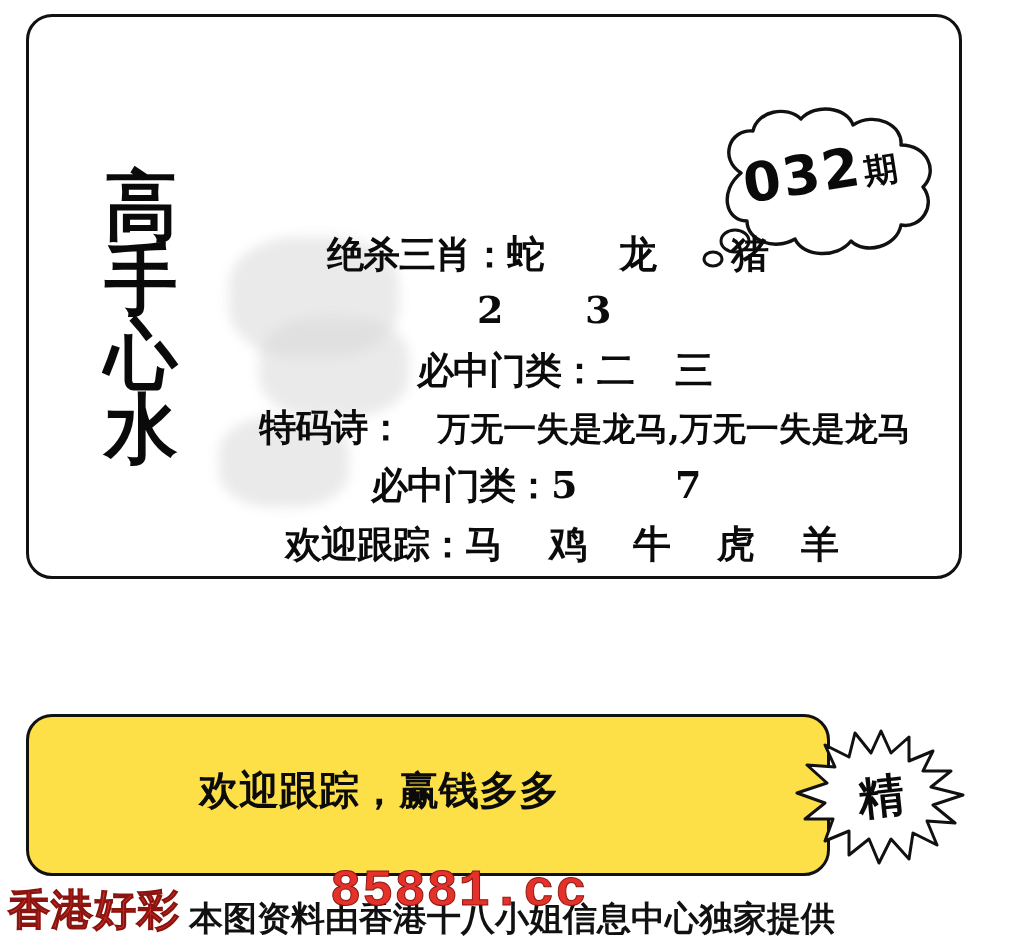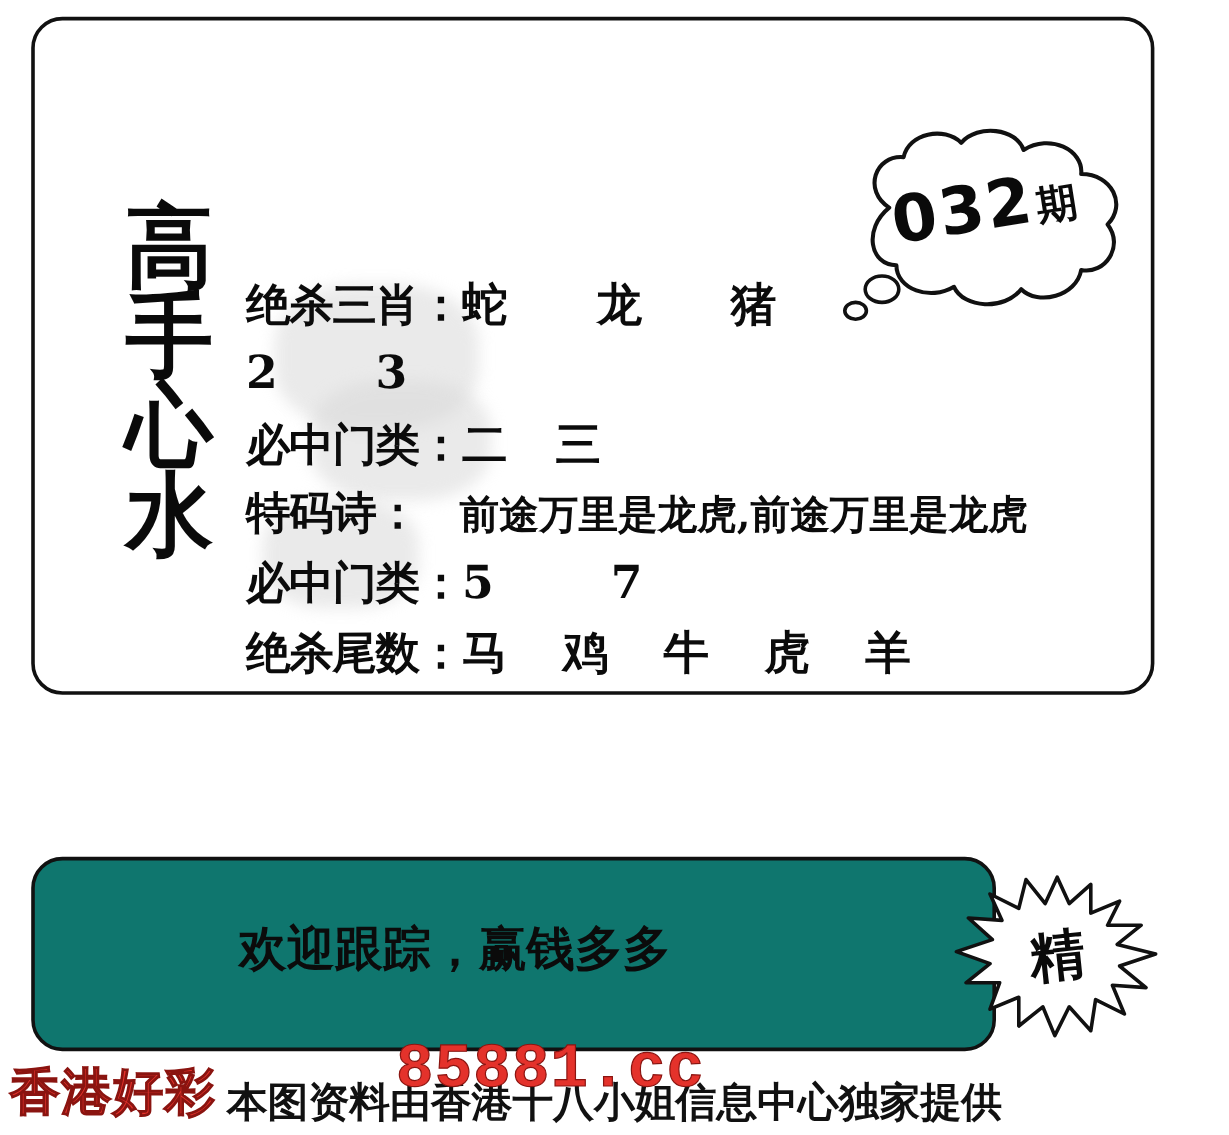--- a/index.html
+++ b/index.html
@@ -52,20 +52,21 @@
   .rows {
     position: absolute;
     left: 176px;
     top: 212px;
     width: 760px;
   }
   .row {
     display: flex;
     align-items: baseline;
     height: 58px;
+    justify-content: center;
   }
   .row .label {
     font-family: "DejaVu Serif", "Liberation Serif", serif;
     font-size: 37px;
     font-weight: 700;
     color: #0b0b0b;
     white-space: nowrap;
     letter-spacing: -1px;
   }
   .row .vals {
@@ -128,21 +129,21 @@
   
   .bottom-card {
     position: absolute;
     left: 26px;
     top: 714px;
     width: 804px;
     height: 162px;
     border: 3px solid #111;
     border-radius: 26px;
     box-sizing: border-box;
-    background: #0f766e;
+    background: #fde047;
   }
   .welcome {
     position: absolute;
     left: 170px;
     top: 46px;
     font-family: "DejaVu Serif", "Liberation Serif", serif;
     font-size: 40px;
     font-weight: 700;
     color: #0b0b0b;
     white-space: nowrap;
@@ -276,34 +277,34 @@
       <div class="label">必中门类：</div>
       <div class="vals">
         <span class="v">二</span>
         <span class="v">三</span>
       </div>
     </div>
 
     <div class="row row-poem">
       <div class="label">特码诗：</div>
       <div class="vals">
-        <span class="v">前途万里是龙虎,前途万里是龙虎</span>
+        <span class="v">万无一失是龙马,万无一失是龙马</span>
       </div>
     </div>
 
     <div class="row row-tail">
       <div class="label">必中门类：</div>
       <div class="vals">
         <span class="v">5</span>
         <span class="v">7</span>
       </div>
     </div>
 
     <div class="row row-in">
-      <div class="label">绝杀尾数：</div>
+      <div class="label">欢迎跟踪：</div>
       <div class="vals">
         <span class="v">马</span>
         <span class="v">鸡</span>
         <span class="v">牛</span>
         <span class="v">虎</span>
         <span class="v">羊</span>
       </div>
     </div>
 
   </div>

